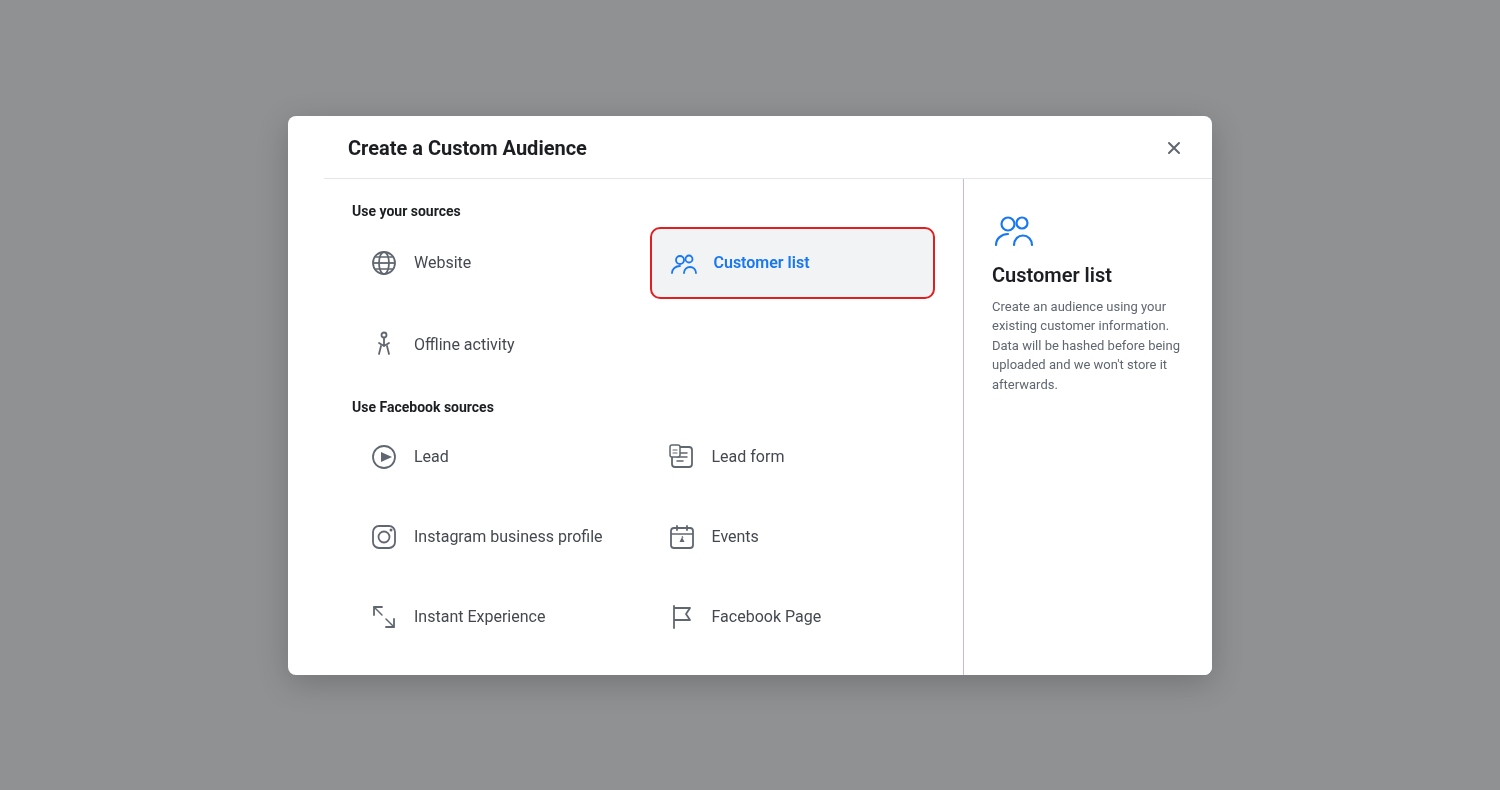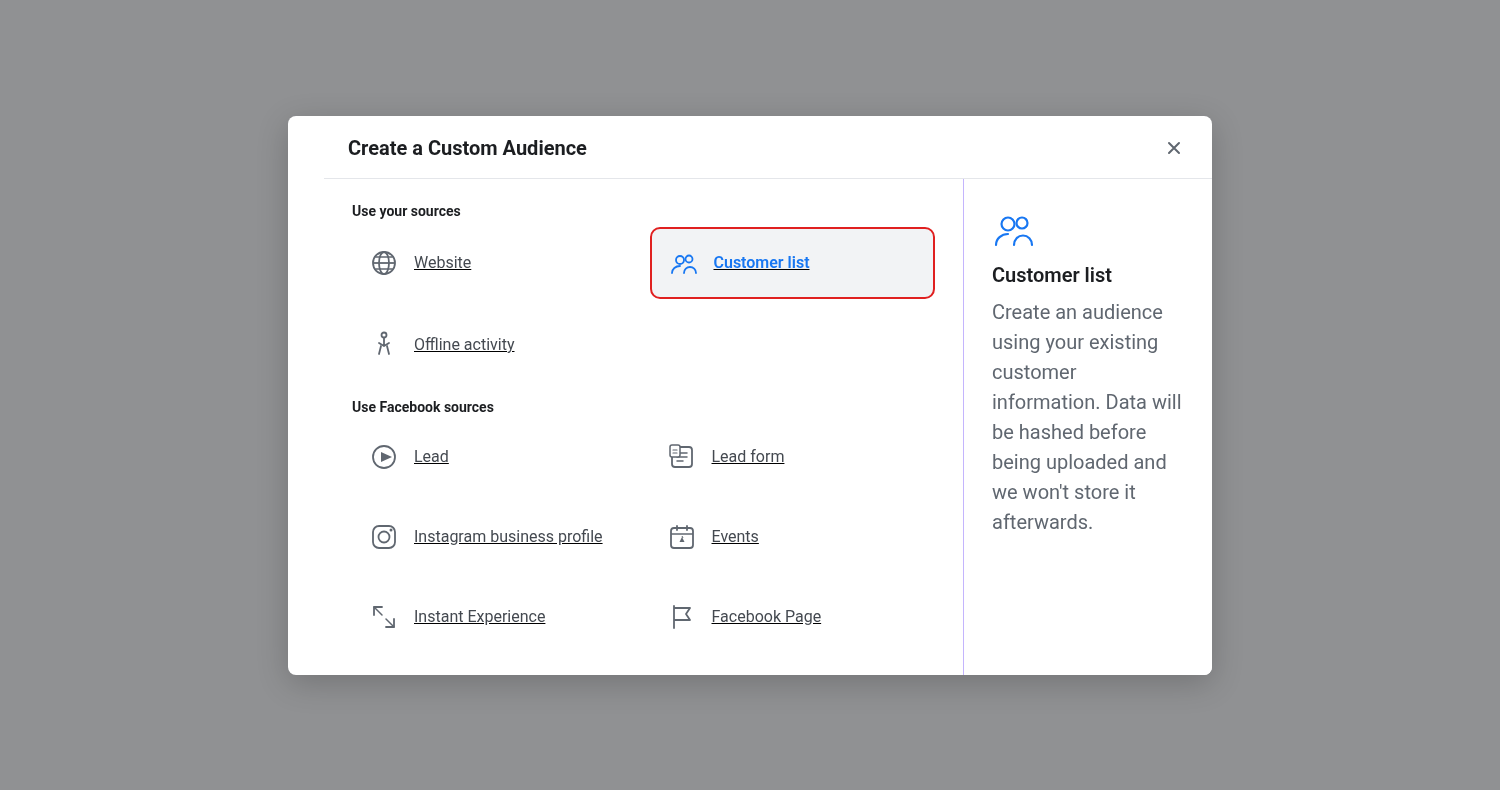--- a/index.html
+++ b/index.html
@@ -83,21 +83,20 @@
       font-weight: 700;
       color: #1c1e21;
       margin-bottom: 8px;
     }
 
     .options-grid {
       display: grid;
       grid-template-columns: 1fr 1fr;
       gap: 12px;
       margin-bottom: 0;
-      text-decoration: underline;
     }
 
     .option-item {
       display: flex;
       align-items: center;
       gap: 14px;
       padding: 18px 16px;
       border-radius: 8px;
       cursor: pointer;
       color: #444950;
@@ -143,21 +142,21 @@
     }
 
     .preview-title {
       font-size: 20px;
       font-weight: 600;
       color: #1c1e21;
       margin-bottom: 10px;
     }
 
     .preview-desc {
-      font-size: 20px;
+      font-size: 13px;
       color: #606770;
       line-height: 1.5;
     }
 
     
     .left-panel::-webkit-scrollbar { width: 8px; }
     .left-panel::-webkit-scrollbar-track { background: #f1f1f1; }
     .left-panel::-webkit-scrollbar-thumb { background: #ccc; border-radius: 4px; }
 
     

